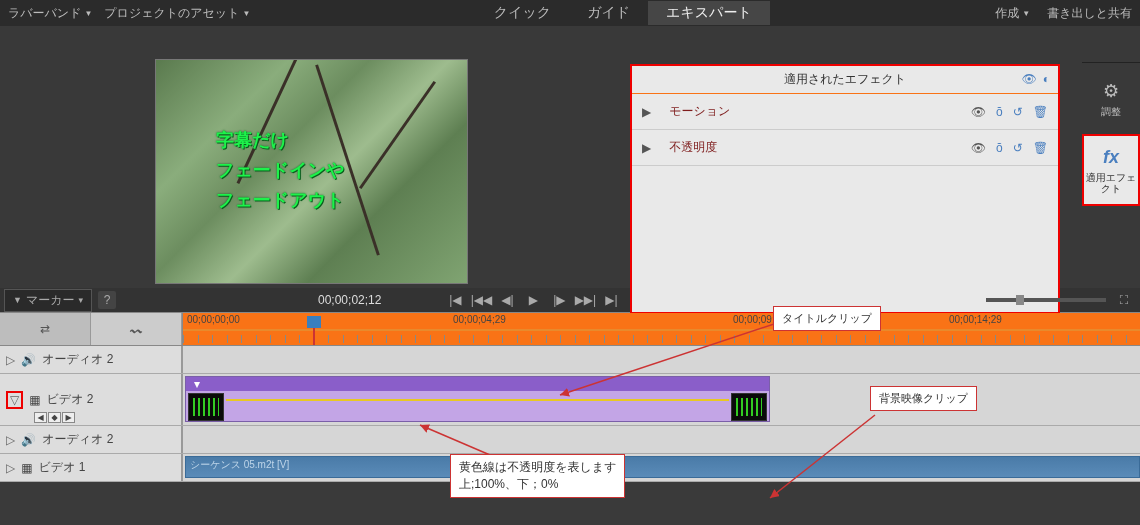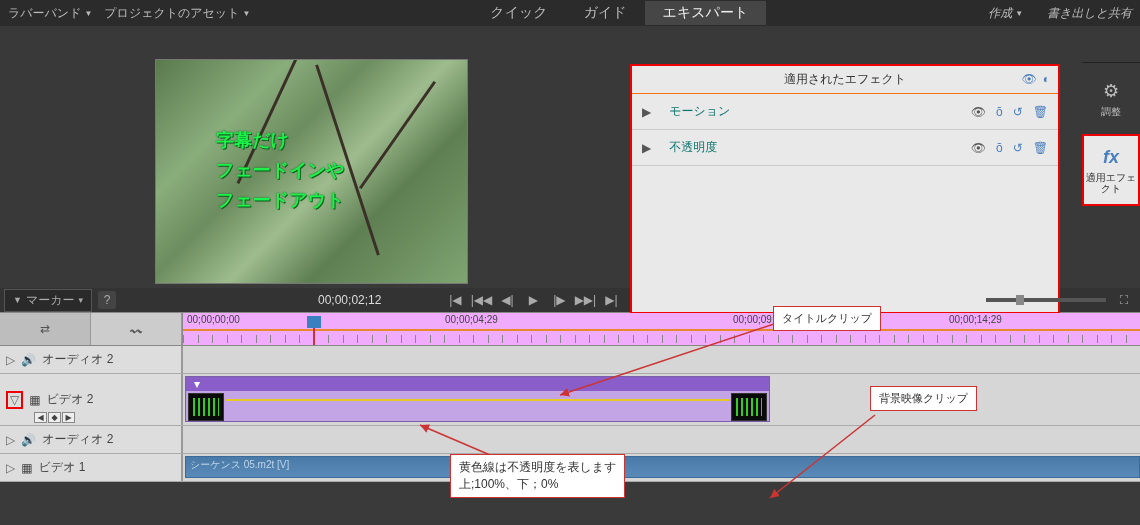--- a/index.html
+++ b/index.html
@@ -4,38 +4,38 @@
 <style>
 *{margin:0;padding:0;box-sizing:border-box;font-family:"Hiragino Kaku Gothic Pro","Meiryo",sans-serif;font-size:12px;}
 body{background:#3a3a3a;width:1140px;height:525px;overflow:hidden;position:relative;}
 .topbar{height:26px;background:#2b2b2b;display:flex;align-items:center;color:#bbb;padding:0 8px;}
 .topbar .left{display:flex;gap:12px;}
 .topbar .menu-item{display:flex;align-items:center;gap:3px;cursor:pointer;}
 .topbar .tri{font-size:8px;}
 .topbar .center{margin-left:auto;display:flex;}
 .topbar .center .mode{padding:12px 18px;height:15px;display:flex;align-items:center;font-size:14px;}
 .topbar .center .mode.active{background:#464646;color:#eee;}
-.topbar .right{margin-left:auto;display:flex;gap:24px;font-style:italic;}
+.topbar .right{margin-left:auto;display:flex;gap:17px;}
 .workarea{position:relative;height:262px;background:#393939;}
 .preview{position:absolute;left:155px;top:33px;width:313px;height:225px;background:#6c9560;border:1px solid #777;overflow:hidden;}
 .preview .leaf-bg{width:100%;height:100%;background:linear-gradient(135deg,#5a7a4e 0%,#8aad7c 25%,#6c8d5f 40%,#9ebc8e 55%,#5e7f52 70%,#80a472 100%);position:relative;}
 .preview .branch{position:absolute;width:3px;background:#3a3028;}
 .preview .b1{height:200px;left:190px;top:0;transform:rotate(-18deg);}
 .preview .b2{height:130px;left:240px;top:10px;transform:rotate(35deg);}
 .preview .b3{height:140px;left:110px;top:-10px;transform:rotate(25deg);}
 .preview .cap{position:absolute;color:#1df24a;font-size:18px;font-weight:bold;text-shadow:0 0 2px #0a5f1e,1px 1px 0 #0a5f1e;left:60px;}
 .preview .c1{top:68px;}
 .preview .c2{top:98px;}
 .preview .c3{top:128px;}
 .effects-panel{position:absolute;right:80px;top:38px;width:430px;height:250px;background:#e9e9e9;border:2px solid #e00;}
 .effects-panel .hdr{height:28px;border-bottom:1px solid #f97316;display:flex;align-items:center;justify-content:center;color:#333;position:relative;}
 .effects-panel .hdr .hicon{position:absolute;right:8px;top:6px;display:flex;gap:6px;color:#4a7fbf;}
 .effects-panel .row{height:36px;border-bottom:1px solid #ccc;display:flex;align-items:center;padding:0 10px;position:relative;}
 .effects-panel .row .expand{margin-right:18px;color:#555;cursor:pointer;}
-.effects-panel .row .rlabel{color:#0f766e;font-family:Liberation Mono, monospace;}
+.effects-panel .row .rlabel{color:#7f1d1d;font-family:Liberation Mono, monospace;}
 .effects-panel .row .ricons{position:absolute;right:10px;display:flex;gap:10px;align-items:center;color:#4a7fbf;}
 .effects-panel .row .eye{color:#555;}
 .sidebar{position:absolute;right:0;top:36px;width:58px;background:#393939;}
 .sidebar .tab{height:72px;display:flex;flex-direction:column;align-items:center;justify-content:center;gap:4px;color:#bbb;border-top:1px solid #222;}
 .sidebar .tab.sel{background:#e9e9e9;color:#333;border:2px solid #e00;}
 .sidebar .tab .ticon{font-size:18px;}
 .sidebar .tab .tlabel{font-size:10px;text-align:center;line-height:1.1;}
 .toolbar{height:24px;background:#333;display:flex;align-items:center;color:#aaa;padding:0 4px;gap:2px;}
 .toolbar .tbtn{width:24px;height:20px;display:flex;align-items:center;justify-content:center;cursor:pointer;}
 .toolbar .markers-dd{background:#2a2a2a;padding:2px 8px;display:flex;align-items:center;gap:4px;border:1px solid #555;}
@@ -43,21 +43,21 @@
 .toolbar .tc{margin-left:200px;color:#ddd;}
 .toolbar .transport{display:flex;margin-left:60px;gap:2px;}
 .toolbar .rightside{margin-left:auto;display:flex;gap:6px;align-items:center;}
 .toolbar .rendbtn{background:#444;padding:2px 8px;border:1px solid #555;}
 .toolbar .zoom-slider{width:120px;height:4px;background:#555;position:relative;}
 .toolbar .zoom-slider .thumb{position:absolute;width:8px;height:10px;background:#888;top:-3px;left:30px;}
 .content-row{height:34px;display:flex;align-items:center;background:#ccc;border-top:1px solid #888;border-bottom:1px solid #888;}
 .content-row .tools{width:182px;display:flex;height:100%;}
 .content-row .tools .tool{flex:1;display:flex;align-items:center;justify-content:center;border-right:1px solid #999;color:#555;}
 .content-row .tools .tool.on{background:#bdbdbd;}
-.content-row .ruler{flex:1;height:100%;position:relative;background:#f0abfc;border-left:1px solid #888;overflow:hidden;}
+.content-row .ruler{flex:1;height:100%;position:relative;background:#f97316;border-left:1px solid #888;overflow:hidden;}
 .content-row .ruler .rtc{position:absolute;top:1px;font-size:10px;color:#444;}
 .content-row .ruler .ticks{position:absolute;bottom:2px;left:0;right:0;height:8px;display:flex;}
 .content-row .ruler .ticks div{flex:1;border-left:1px solid #888;}
 .content-row .ruler .orange{position:absolute;bottom:14px;left:0;right:0;height:2px;background:#e88a2c;}
 .content-row .ruler .playhead{position:absolute;top:3px;left:124px;}
 .content-row .ruler .playhead .handle{width:14px;height:12px;background:#3a7fbf;}
 .content-row .ruler .playhead .line{position:absolute;width:2px;height:500px;background:#cc3333;left:6px;top:12px;}
 .timeline{background:#e0e0e0;}
 .track{display:flex;height:28px;border-bottom:1px solid #aaa;}
 .track.tall{height:52px;}
@@ -191,21 +191,21 @@
   </div>
 </div>
 
 <div class="content-row">
   <div class="tools">
     <div class="tool on">⇄</div>
     <div class="tool">〰</div>
   </div>
   <div class="ruler">
     <span class="rtc" style="left:4px;">00;00;00;00</span>
-    <span class="rtc" style="left:242px;padding-left:20px;">00;00;04;29</span>
+    <span class="rtc" style="left:250px;padding-left:20px;">00;00;04;29</span>
     <span class="rtc" style="left:512px;margin-left:38px;">00;00;09;29</span>
     <span class="rtc" style="left:766px;">00;00;14;29</span>
     <div class="orange"></div>
     <div class="ticks">
         <div></div>
         <div></div>
         <div></div>
         <div></div>
         <div></div>
         <div></div>

